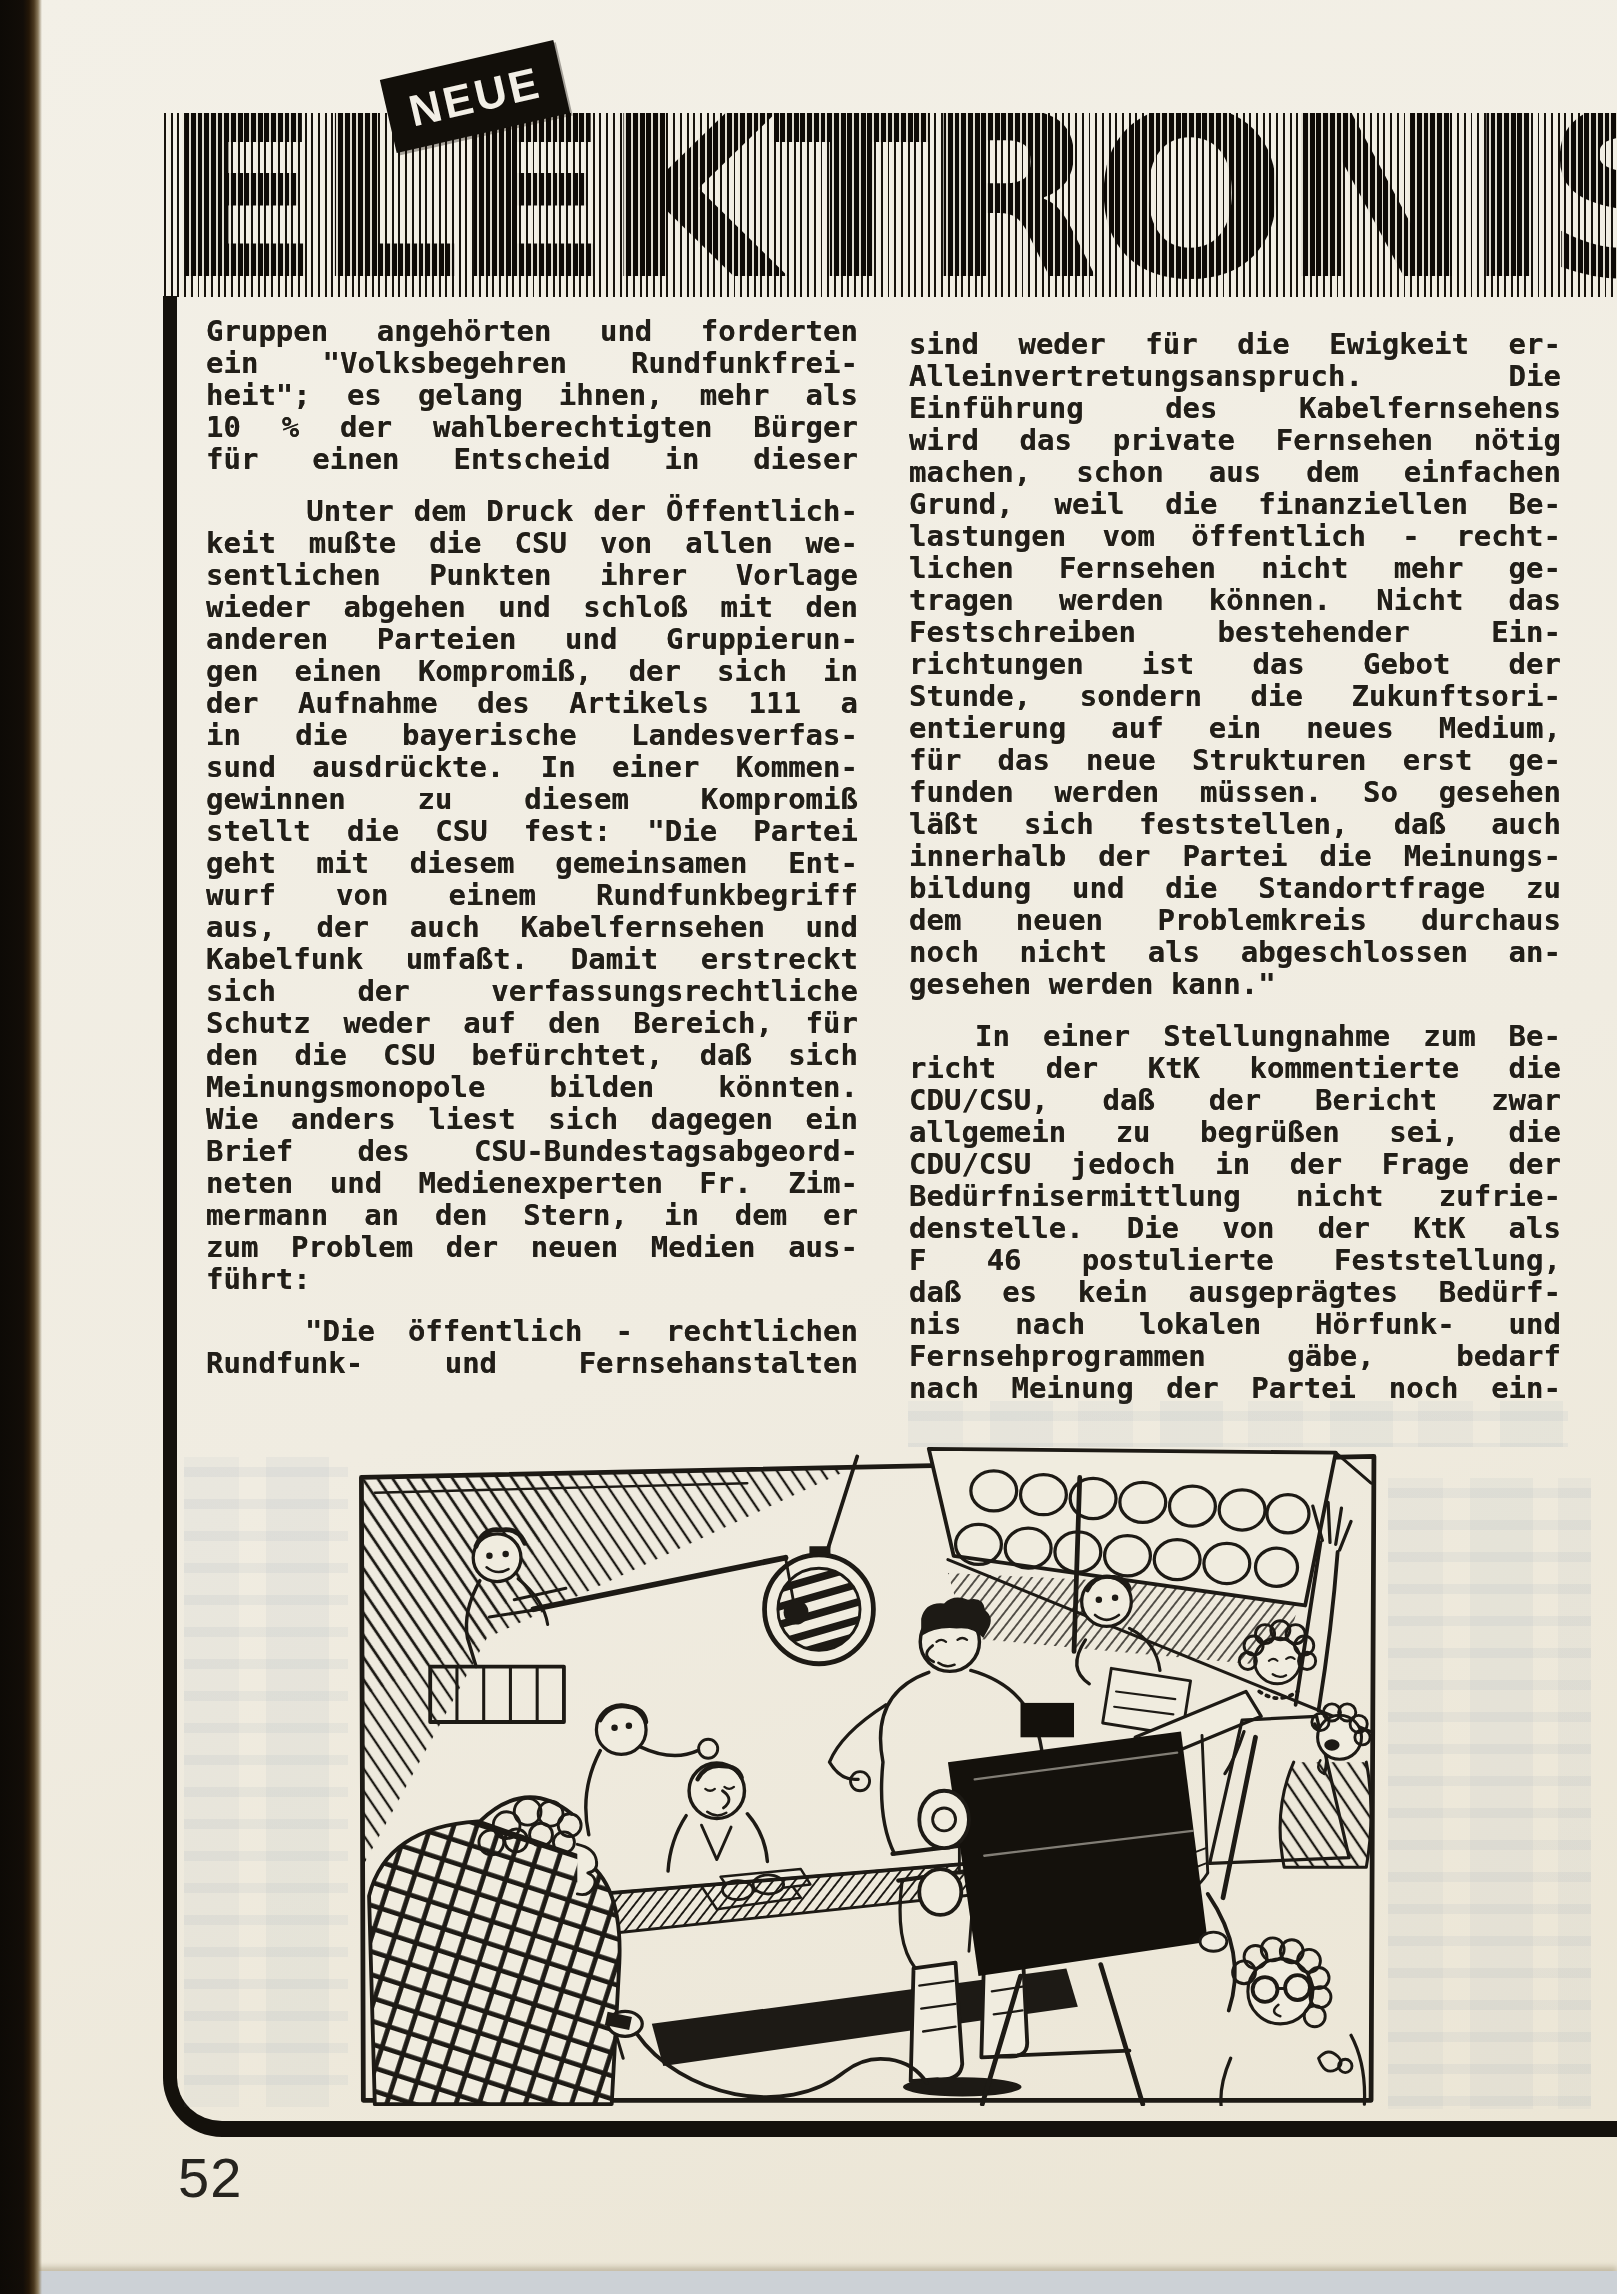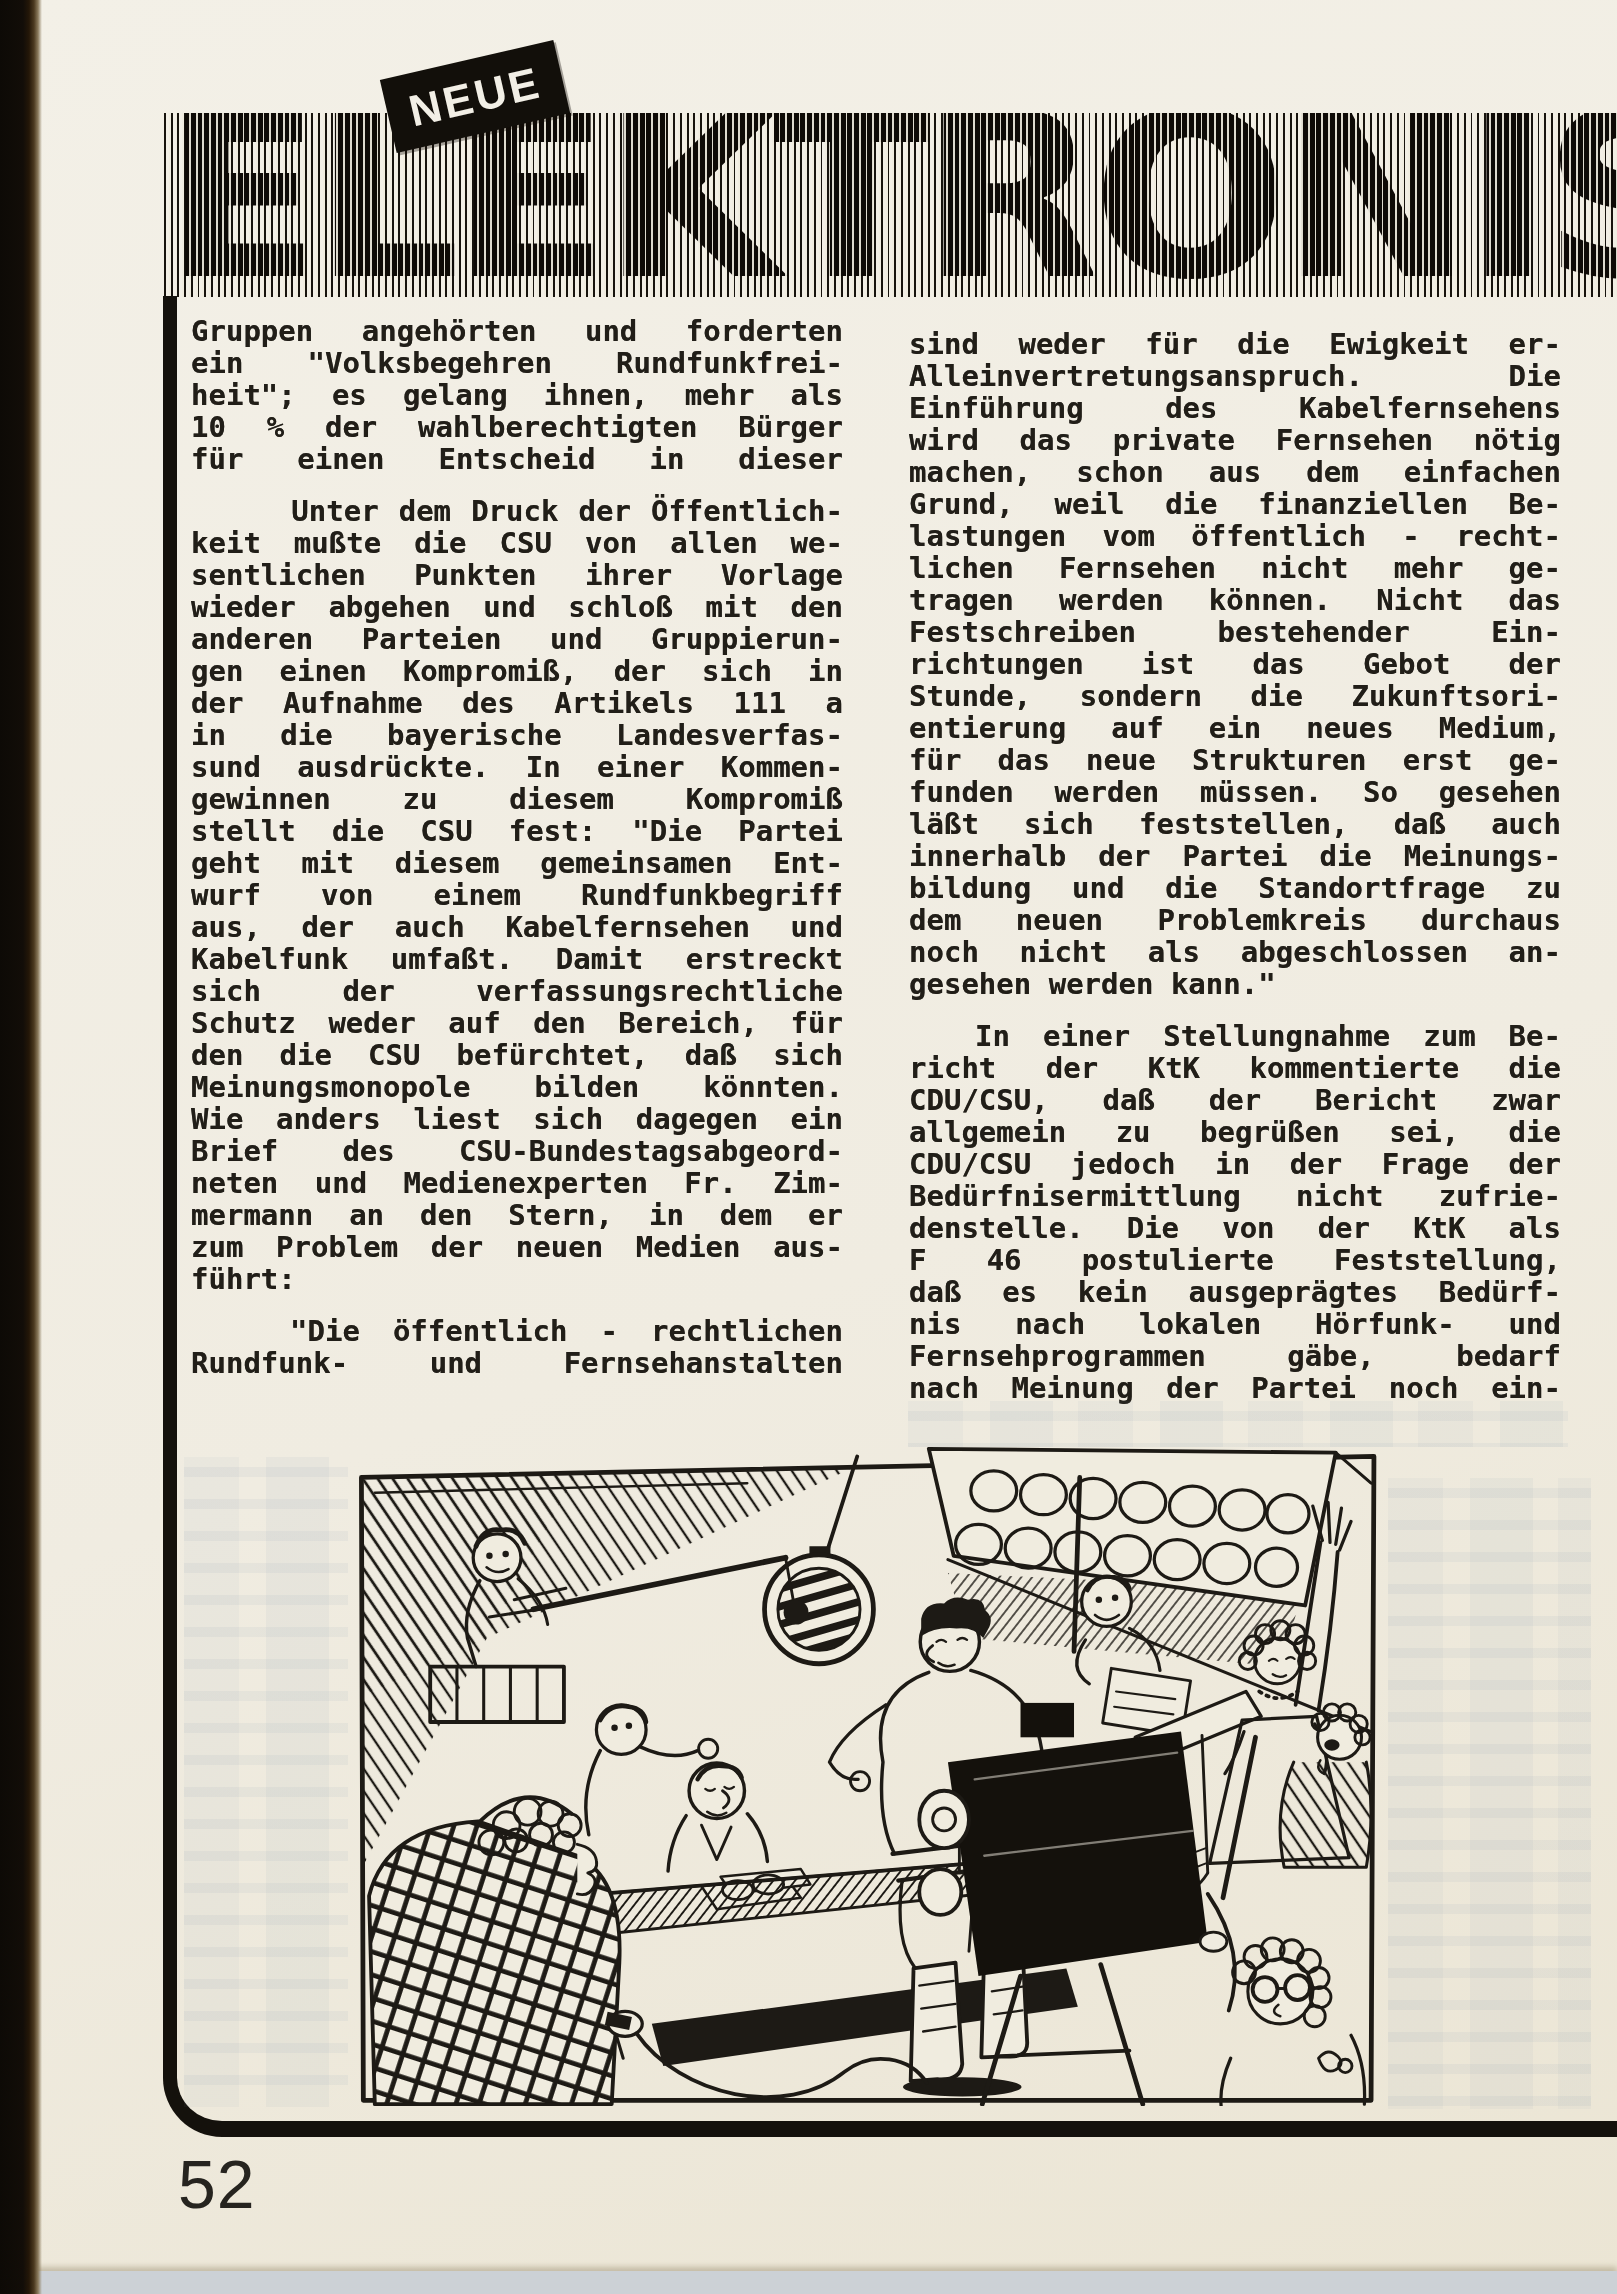--- a/index.html
+++ b/index.html
@@ -26,38 +26,38 @@
     box-shadow:1.9px 2.9px 0 rgba(20,15,8,.35);}
   #neue-tag span{font-family:"Liberation Sans",sans-serif;font-weight:700;font-size:44px;
     letter-spacing:2.9px;color:#f2efe6;}
 
   
   #rule-frame{position:absolute;left:163px;top:296px;width:1455px;height:1841px;box-sizing:border-box;
     border-left:14.3px solid #14110c;border-bottom:16.3px solid #14110c;border-bottom-left-radius:59px;}
 
   
   .column{position:absolute;top:315px;width:652px;color:#211e18;}
-  #col-left{left:191px;}
+  #col-left{left:206px;}
   #col-right{left:909px;margin-top:13px;}
   .line{white-space:pre-wrap;height:32px;font-weight:700;font-size:29px;line-height:32px;
     text-align:justify;text-align-last:justify;text-shadow:0 0 0.6px rgba(33,30,24,.7);}
   .line.last{text-align-last:left;}
   .line.para-first{margin-top:20px;}
 
   
   .ghost{position:absolute;opacity:.6;filter:blur(0.7px);pointer-events:none;background:
     repeating-linear-gradient(180deg,rgba(0,0,0,0) 0 9.6px,rgba(124,145,170,.15) 9.6px 20px,rgba(0,0,0,0) 20px 32px),
     repeating-linear-gradient(90deg,rgba(124,145,170,.10) 0 55px,rgba(0,0,0,0) 55px 82px,rgba(124,145,170,.13) 82px 145px,rgba(0,0,0,0) 145px 170px);}
 
   
   #cartoon{position:absolute;left:336px;top:1445px;width:1050px;height:661px;}
 
   
   #page-number{position:absolute;left:178px;top:2145px;font-family:"Liberation Sans",sans-serif;
-    font-weight:400;font-size:68px;color:#26241f;letter-spacing:1px;}
+    font-weight:400;font-size:56px;color:#26241f;letter-spacing:1px;}
 </style>
 </head>
 <body>
 
 <div id="stage">
 
   <div id="banner">
     <span id="banner-title">ELEKTRONIS</span>
   </div>
   <div id="neue-tag">

